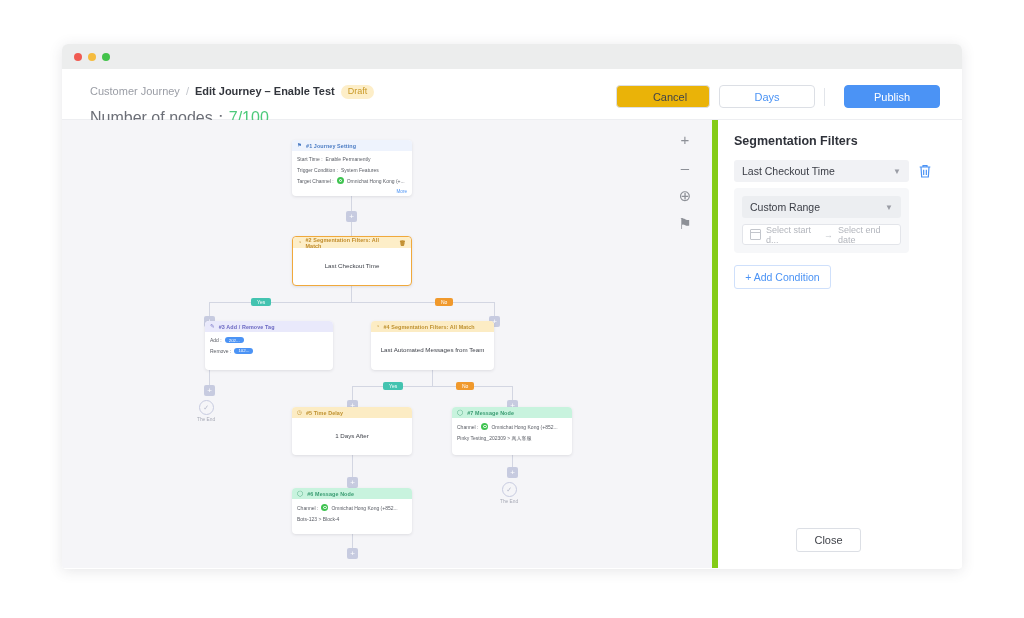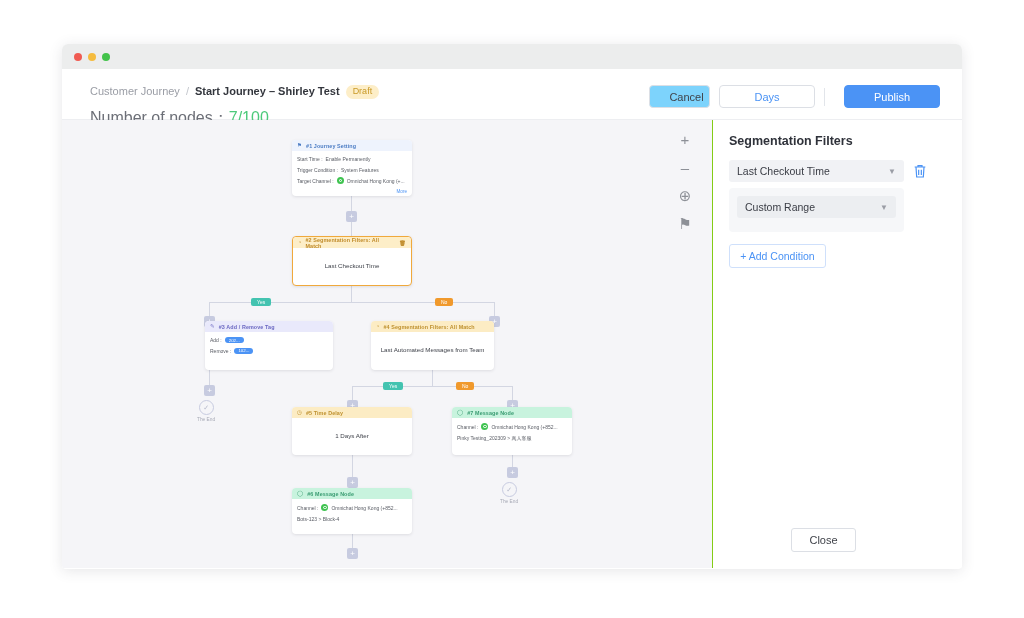--- a/index.html
+++ b/index.html
@@ -29,31 +29,31 @@
     padding:2px 7px;line-height:1.1;
   }
   .nodecount{font-size:16px;color:#6c6f77;margin-top:9px;}
   .nodecount .val{color:#4cc97a;}
 
   .actions{position:absolute;right:22px;top:16px;display:flex;align-items:center;gap:0;}
   .btn{
     font-size:11px;border-radius:4px;height:23px;display:flex;align-items:center;
     justify-content:center;box-sizing:border-box;cursor:pointer;
   }
-  .btn-cancel{width:61px;border:1px solid #dcdfe5;background:#7dd3fc;color:#40434a;padding-left:14px;}
+  .btn-cancel{width:94px;border:1px solid #dcdfe5;background:#eab308;color:#40434a;padding-left:14px;}
   .btn-save{width:96px;border:1px solid #dcdfe5;background:#fff;color:#4b93f5;margin-left:9px;}
   .btn-publish{width:96px;background:#4b93f5;color:#fff;border:1px solid #4b93f5;margin-left:19px;}
   .divider-v{width:1px;height:18px;background:#e2e5ea;margin-left:9px;}
 
   .body-area{display:flex;height:448px;border-top:1px solid #edeef1;}
   .canvas{
     position:relative;flex:1;background:#f5f5f8;overflow:hidden;
   }
   .right-panel{
-    width:250px;background:#ffffff;border-left:1px solid #84cc16;
+    width:250px;background:#ffffff;border-left:6px solid #84cc16;
     position:relative;box-sizing:border-box;padding:14px 16px;
   }
   .panel-title{font-size:12.5px;color:#2f323a;font-weight:bold;margin-bottom:12px;}
   .filter-card{background:#f6f7f9;border-radius:4px;padding:8px;width:175px;box-sizing:border-box;}
   .filter-row{display:flex;align-items:flex-start;gap:8px;}
   .select{
     background:#f0f1f4;border-radius:3px;height:22px;display:flex;align-items:center;
     justify-content:space-between;padding:0 8px;font-size:10.5px;color:#3a3d45;
     box-sizing:border-box;cursor:pointer;
   }
@@ -134,21 +134,21 @@
   <div class="titlebar">
     <span class="dot red"></span>
     <span class="dot amber"></span>
     <span class="dot green"></span>
   </div>
 
   <div class="header">
     <div class="breadcrumb">
       <span class="crumb-link">Customer Journey</span>
       <span class="sep">/</span>
-      <span class="current">Start Journey – Shirley Test</span>
+      <span class="current">Edit Journey – Enable Test</span>
       <span class="badge-draft">Draft</span>
     </div>
     <div class="nodecount">
       <span>Number of nodes：</span><span class="val">7/100</span>
     </div>
 
     <div class="actions">
       <div class="btn btn-cancel">Cancel</div>
       <div class="btn btn-save">Days</div>
       <div class="divider-v"></div>
@@ -313,20 +313,26 @@
         <div style="width:175px;">
           <div class="select outer">
             <span>Last Checkout Time</span>
             <span class="caret">▼</span>
           </div>
           <div class="filter-card" style="margin-top:6px;">
             <div class="select inner">
               <span>Custom Range</span>
               <span class="caret">▼</span>
             </div>
+            <div class="date-range">
+              <span class="cal-icon"></span>
+              <span>Select start d...</span>
+              <span class="arrow">→</span>
+              <span>Select end date</span>
+            </div>
           </div>
         </div>
         <svg class="trash" viewBox="0 0 24 24" fill="none" stroke="currentColor" stroke-width="1.8">
           <path d="M4 6h16M9 6V4h6v2M6 6l1 15h10l1-15M10 10v8M14 10v8"></path>
         </svg>
       </div>
 
       <div class="btn-add-cond">+ Add Condition</div>
 
       <div class="btn-close">Close</div>

